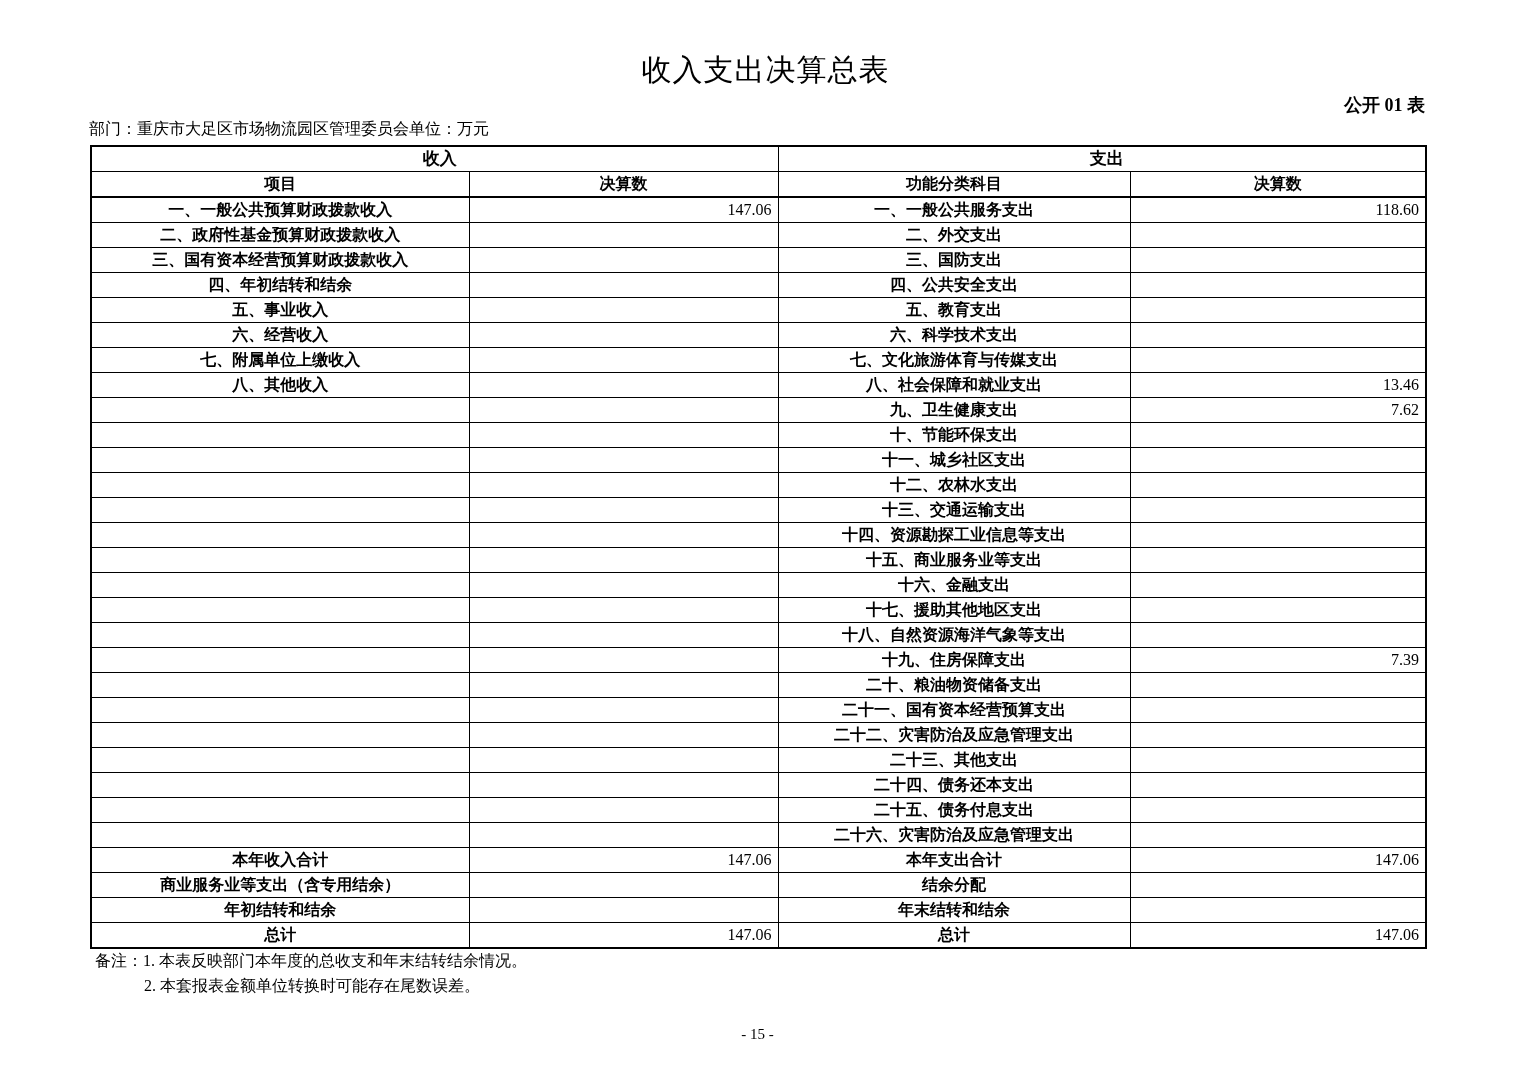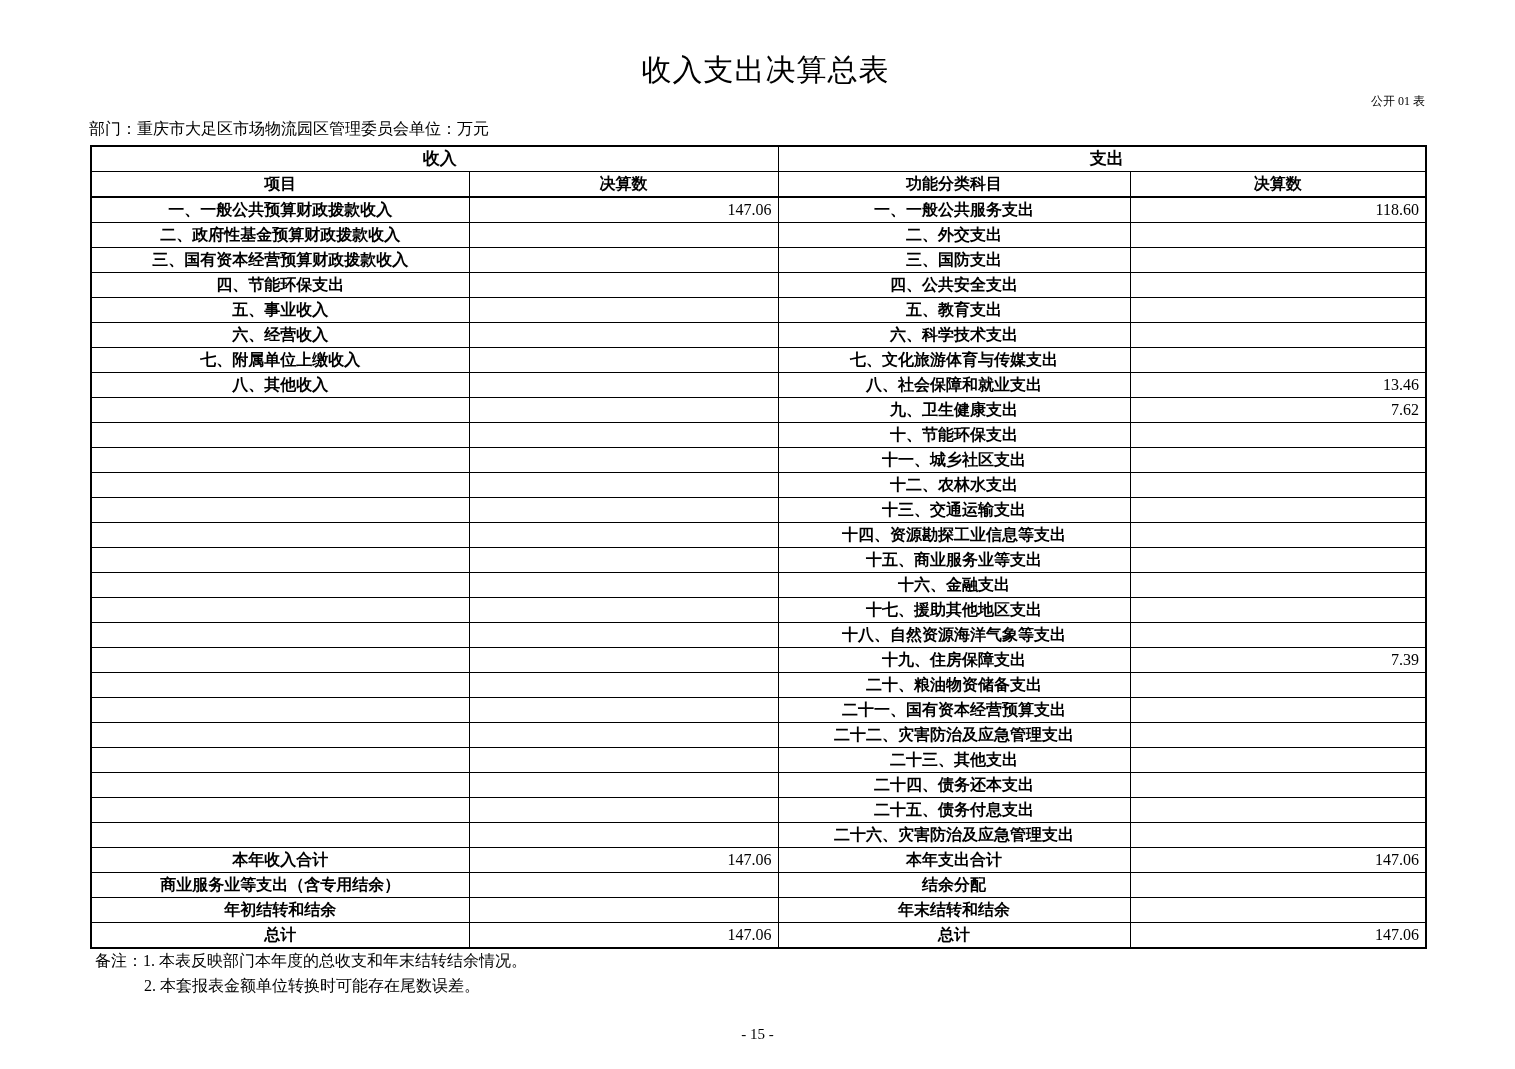--- a/index.html
+++ b/index.html
@@ -5,21 +5,21 @@
   html,body{margin:0;padding:0;}
   body{
     width:1515px;height:1069px;background:#ffffff;position:relative;
     font-family:"Liberation Serif","DejaVu Serif",serif;color:#000;
   }
   .title{
     position:absolute;top:50px;left:8px;width:100%;text-align:center;
     font-size:30px;font-weight:normal;margin:0;letter-spacing:1px;
   }
   .table-code{
-    position:absolute;top:93px;right:90px;font-size:12px;
+    position:absolute;top:93px;right:90px;font-size:18px;font-weight:bold;
   }
   .meta-row{
     position:absolute;top:119px;left:89px;right:90px;
     display:flex;justify-content:flex-start;font-size:16px;
   }
   table.budget{
     position:absolute;top:145px;left:90px;width:1335px;
     border-collapse:collapse;table-layout:fixed;
     border:2px solid #000;
   }
@@ -88,21 +88,21 @@
         <td class="al-l">二、外交支出</td>
         <td class="al-r"></td>
       </tr>
       <tr>
         <td class="al-l">三、国有资本经营预算财政拨款收入</td>
         <td class="al-r"></td>
         <td class="al-l">三、国防支出</td>
         <td class="al-r"></td>
       </tr>
       <tr>
-        <td class="al-l">四、节能环保支出</td>
+        <td class="al-l">四、年初结转和结余</td>
         <td class="al-r"></td>
         <td class="al-l">四、公共安全支出</td>
         <td class="al-r"></td>
       </tr>
       <tr>
         <td class="al-l">五、事业收入</td>
         <td class="al-r"></td>
         <td class="al-l">五、教育支出</td>
         <td class="al-r"></td>
       </tr>

